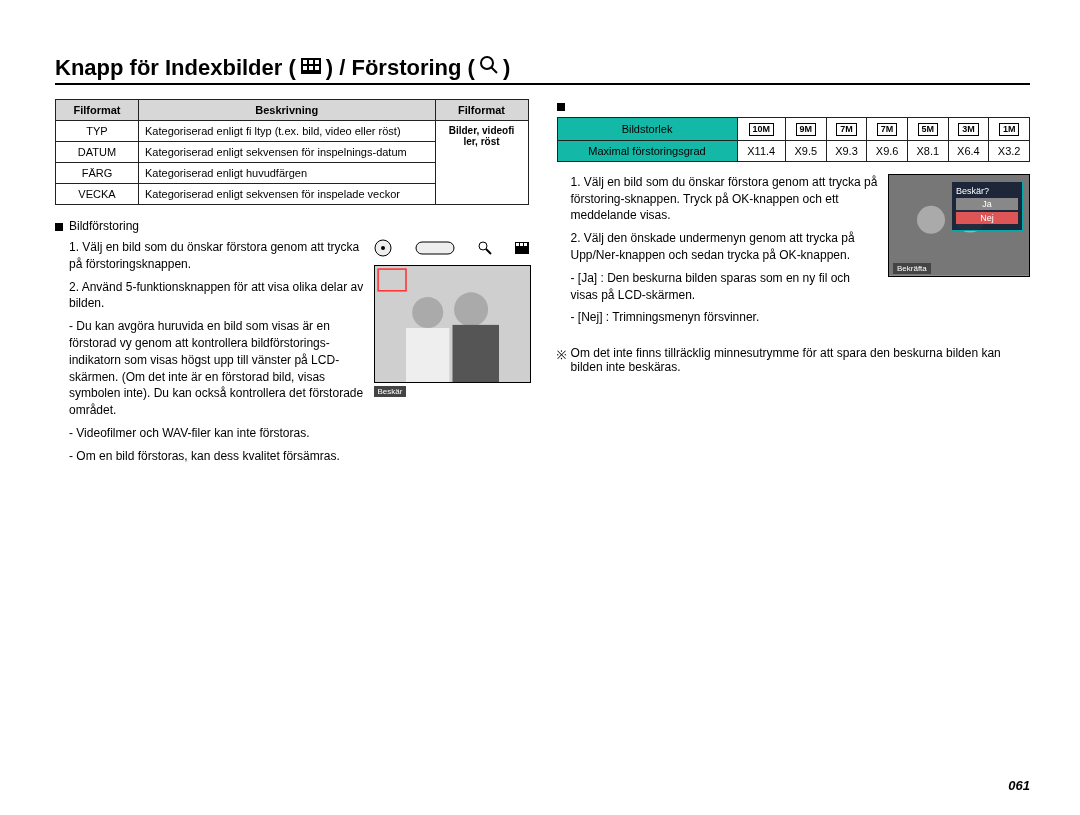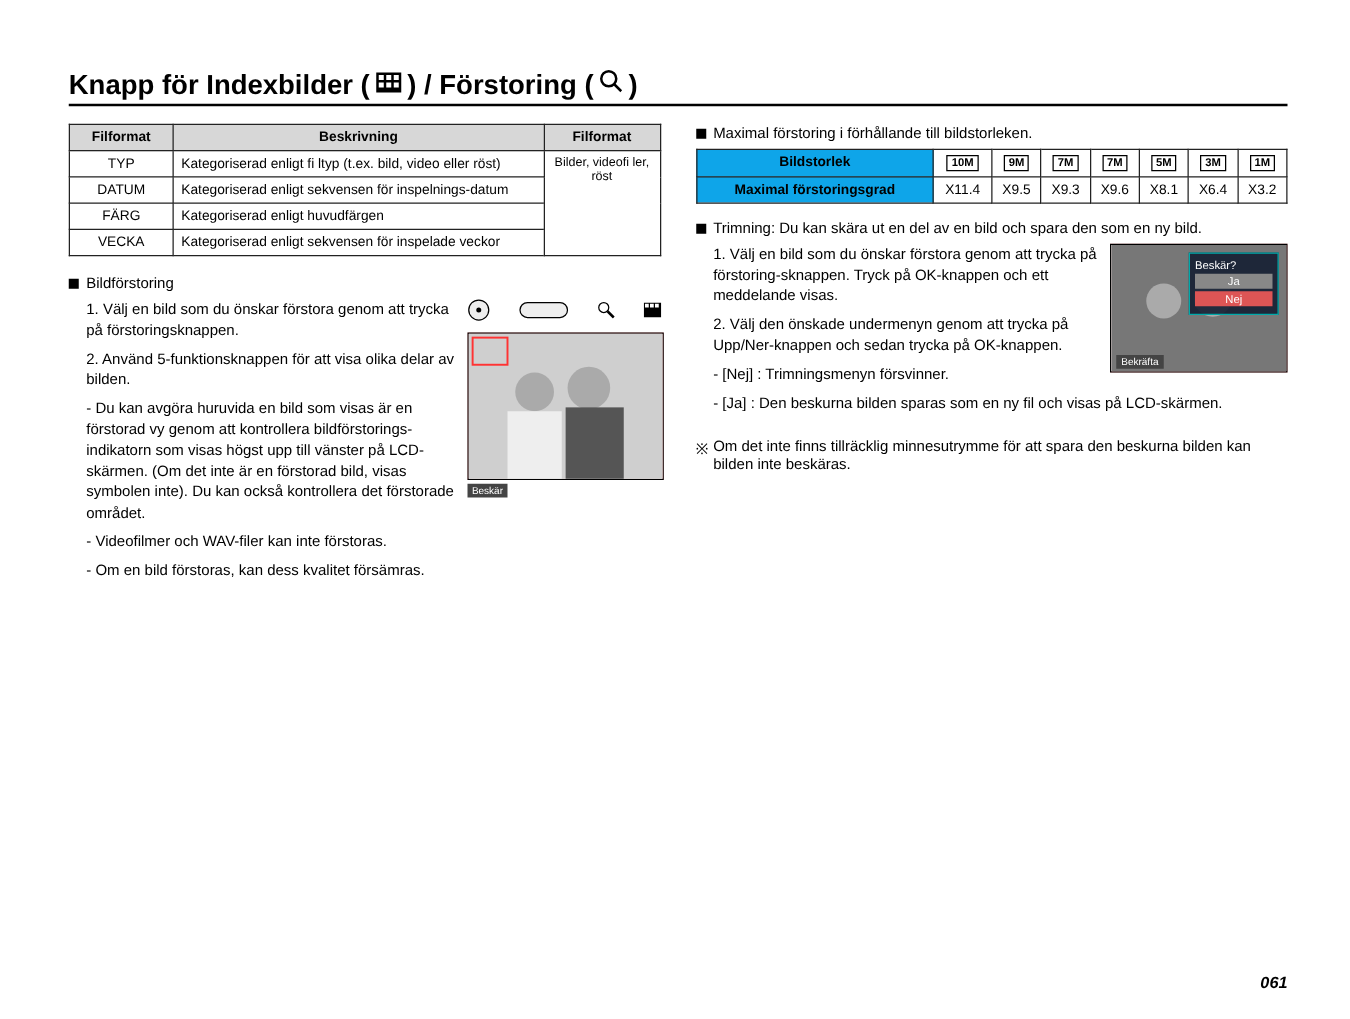--- a/index.html
+++ b/index.html
@@ -52,21 +52,21 @@
     padding: 4px 6px;
     text-align: left;
     vertical-align: top;
   }
   table.cat th {
     background: #d7d7d7;
     font-weight: bold;
     text-align: center;
   }
   table.cat td.first { text-align:center; width:70px; }
-  table.cat td.last { text-align:center; width:80px; font-size:10px; }
+  table.cat td.last { text-align:center; width:80px; font-size:10px;font-weight:bold; }
   .steps { margin-left: 14px; }
   .steps p { margin: 0 0 6px 0; line-height: 1.4; }
   .substep { margin-left: 10px; }
   .sublist { margin-left: 14px; }
   .photo-block {
     float: right;
     width: 155px;
     margin-left: 10px;
   }
   .icon-row {
@@ -101,21 +101,21 @@
     border-collapse: collapse;
     width: 100%;
     font-size: 11px;
     margin-bottom: 12px;
   }
   table.zoom td, table.zoom th {
     border:1px solid #222;
     text-align:center;
     padding:4px 2px;
   }
-  table.zoom .hdr { background:#0ea5e9;font-weight:bold; }
+  table.zoom .hdr { background:#14b8a6; }
   .sizebox { display:inline-block; border:1px solid #000; padding:0 3px; font-size:9px; line-height:1.2; font-weight:bold;}
   .pgnum { position:absolute; right:50px; bottom:22px; font-style:italic; font-weight:bold; font-size:13px; }
   .clearfix::after { content:""; display:block; clear:both; }
 </style>
 </head>
 <body>
 
 <div class="page">
 
   <div class="title-bar">
@@ -219,21 +219,20 @@
           <p class="substep">- Du kan avgöra huruvida en bild som visas är en förstorad vy genom att kontrollera bildförstorings-indikatorn som visas högst upp till vänster på LCD-skärmen. (Om det inte är en förstorad bild, visas symbolen inte). Du kan också kontrollera det förstorade området.</p>
           <p class="substep">- Videofilmer och WAV-filer kan inte förstoras.</p>
           <p class="substep">- Om en bild förstoras, kan dess kvalitet försämras.</p>
         </div>
       </div>
     </div>
 
     <div class="col">
       <div class="bullet-head">
           <span class="blk"></span>
-        <span>Maximal förstoring i förhållande till bildstorleken.</span>
         </div>
 
       <table class="zoom">
         <tbody>
             <tr>
           <td class="hdr">Bildstorlek</td>
           <td><span class="sizebox">10M</span></td>
           <td><span class="sizebox">9M</span></td>
           <td><span class="sizebox">7M</span></td>
           <td><span class="sizebox">7M</span></td>
@@ -247,24 +246,20 @@
           <td>X9.5</td>
           <td>X9.3</td>
           <td>X9.6</td>
           <td>X8.1</td>
           <td>X6.4</td>
           <td>X3.2</td>
         </tr>
       </tbody>
         </table>
 
-      <div class="bullet-head">
-          <span class="blk"></span>
-        <span>Trimning: Du kan skära ut en del av en bild och spara den som en ny bild.</span>
-        </div>
 
       <div class="clearfix">
         <div class="photo-frame small">
           <div class="photo-inner">
             <svg width="100%" height="100%" viewBox="0 0 100 72" preserveAspectRatio="none" style="position:absolute;inset:0">
               <rect width="100" height="72" fill="#777"></rect>
               <circle cx="30" cy="32" r="10" fill="#aaa"></circle>
                 <circle cx="58" cy="30" r="11" fill="#aaa"></circle>
             </svg>
             <div class="dialog">
@@ -272,22 +267,22 @@
               <div class="opt">Ja</div>
               <div class="opt sel">Nej</div>
             </div>
             <span class="caption" style="position:absolute;left:4px;bottom:2px">Bekräfta</span>
           </div>
         </div>
 
         <div class="steps">
           <p>1. Välj en bild som du önskar förstora genom att trycka på förstoring-sknappen. Tryck på OK-knappen och ett meddelande visas.</p>
           <p>2. Välj den önskade undermenyn genom att trycka på Upp/Ner-knappen och sedan trycka på OK-knappen.</p>
+          <p class="sublist">- [Ja]  : Den beskurna bilden sparas som en ny fil och visas på LCD-skärmen.</p>
           <p class="sublist">- [Nej] : Trimningsmenyn försvinner.</p>
-          <p class="sublist">- [Ja]  : Den beskurna bilden sparas som en ny fil och visas på LCD-skärmen.</p>
         </div>
       </div>
 
       <div style="margin-top:14px; display:flex;">
         <span style="margin-right:4px;">※</span>
         <span>Om det inte finns tillräcklig minnesutrymme för att spara den beskurna bilden kan bilden inte beskäras.</span>
       </div>
     </div>
   </div>
 

